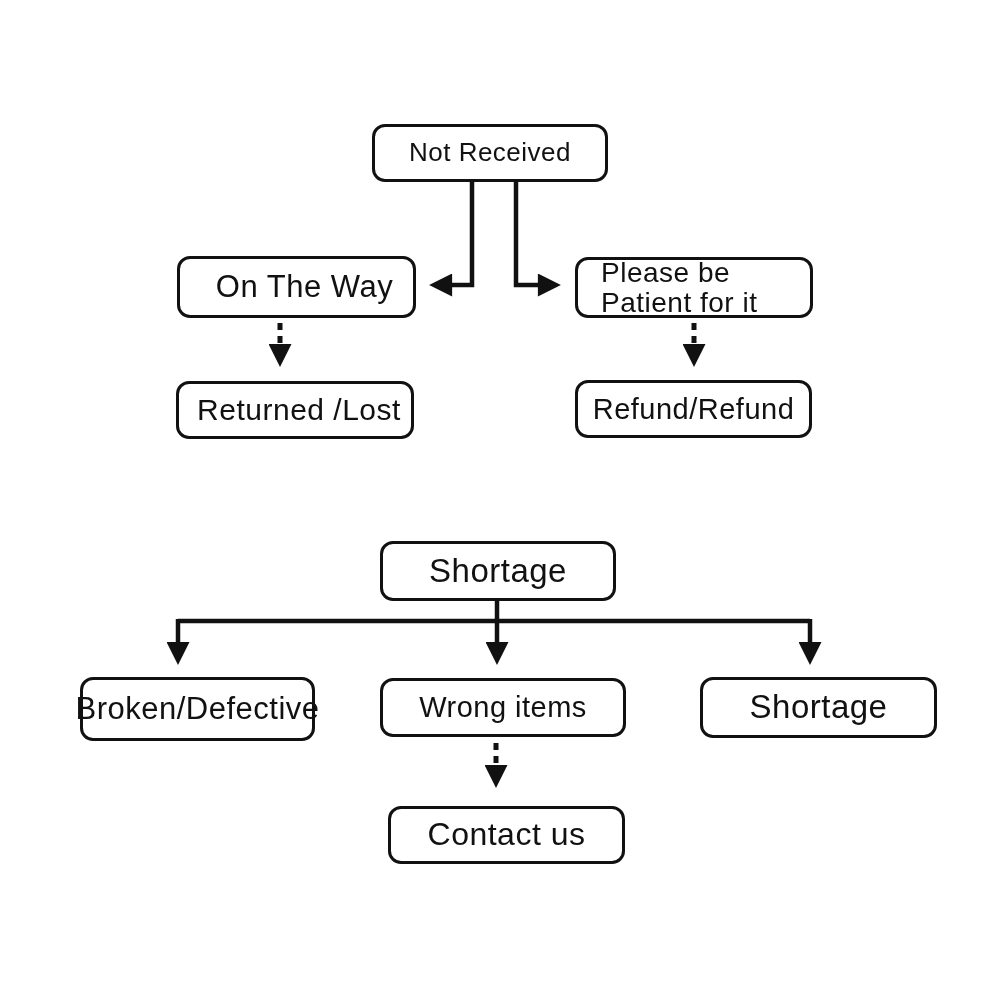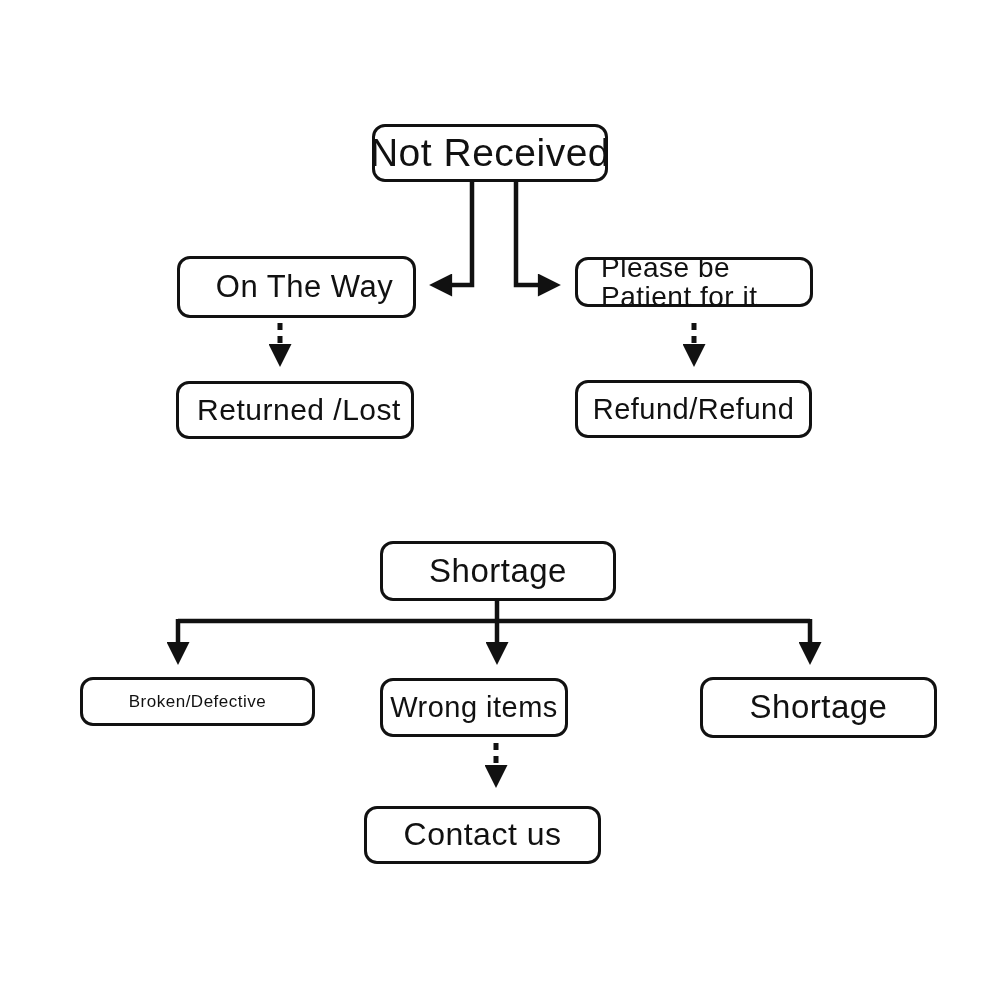--- a/index.html
+++ b/index.html
@@ -53,30 +53,30 @@
     text-align: left;
     padding-left: 23px;
   }
   .node.left-align .two-line {
     display: flex;
     flex-direction: column;
     align-items: flex-start;
   }
 
   
-  #n-not-received   { left: 372px; top: 124px; width: 236px; height: 58px; font-size: 39px; }
+  #n-not-received   { left: 372px; top: 124px; width: 236px; height: 58px; font-size: 26px; }
   #n-on-the-way     { left: 177px; top: 256px; width: 239px; height: 62px; font-size: 31px; padding-left: 16px; }
-  #n-please-patient { left: 575px; top: 257px; width: 238px; height: 50px; font-size: 28px; }
+  #n-please-patient { left: 575px; top: 257px; width: 238px; height: 61px; font-size: 28px; }
   #n-returned-lost  { left: 176px; top: 381px; width: 238px; height: 58px; font-size: 30px; padding-left: 8px; }
   #n-resend-refund  { left: 575px; top: 380px; width: 237px; height: 58px; font-size: 29px; }
   #n-received       { left: 380px; top: 541px; width: 236px; height: 60px; font-size: 33px; }
-  #n-broken         { left:  80px; top: 677px; width: 235px; height: 49px; font-size: 17px; }
-  #n-wrong-items    { left: 380px; top: 678px; width: 188px; height: 59px; font-size: 29px; }
+  #n-broken         { left:  80px; top: 677px; width: 235px; height: 64px; font-size: 31px; }
+  #n-wrong-items    { left: 380px; top: 678px; width: 246px; height: 59px; font-size: 29px; }
   #n-shortage       { left: 700px; top: 677px; width: 237px; height: 61px; font-size: 33px; }
-  #n-contact-us     { left: 364px; top: 806px; width: 237px; height: 58px; font-size: 32px; }
+  #n-contact-us     { left: 388px; top: 806px; width: 237px; height: 58px; font-size: 32px; }
 </style>
 </head>
 <body>
 
 <div class="canvas">
 
   <svg class="connectors" viewBox="0 0 1000 1000" xmlns="http://www.w3.org/2000/svg" aria-hidden="true">
     <defs>
       <marker id="arrow" viewBox="0 0 10 10" refX="7" refY="5" markerWidth="25" markerHeight="23" markerUnits="userSpaceOnUse" orient="auto-start-reverse">
         <path d="M0,0 L10,5 L0,10 Z" fill="#111111"></path>

